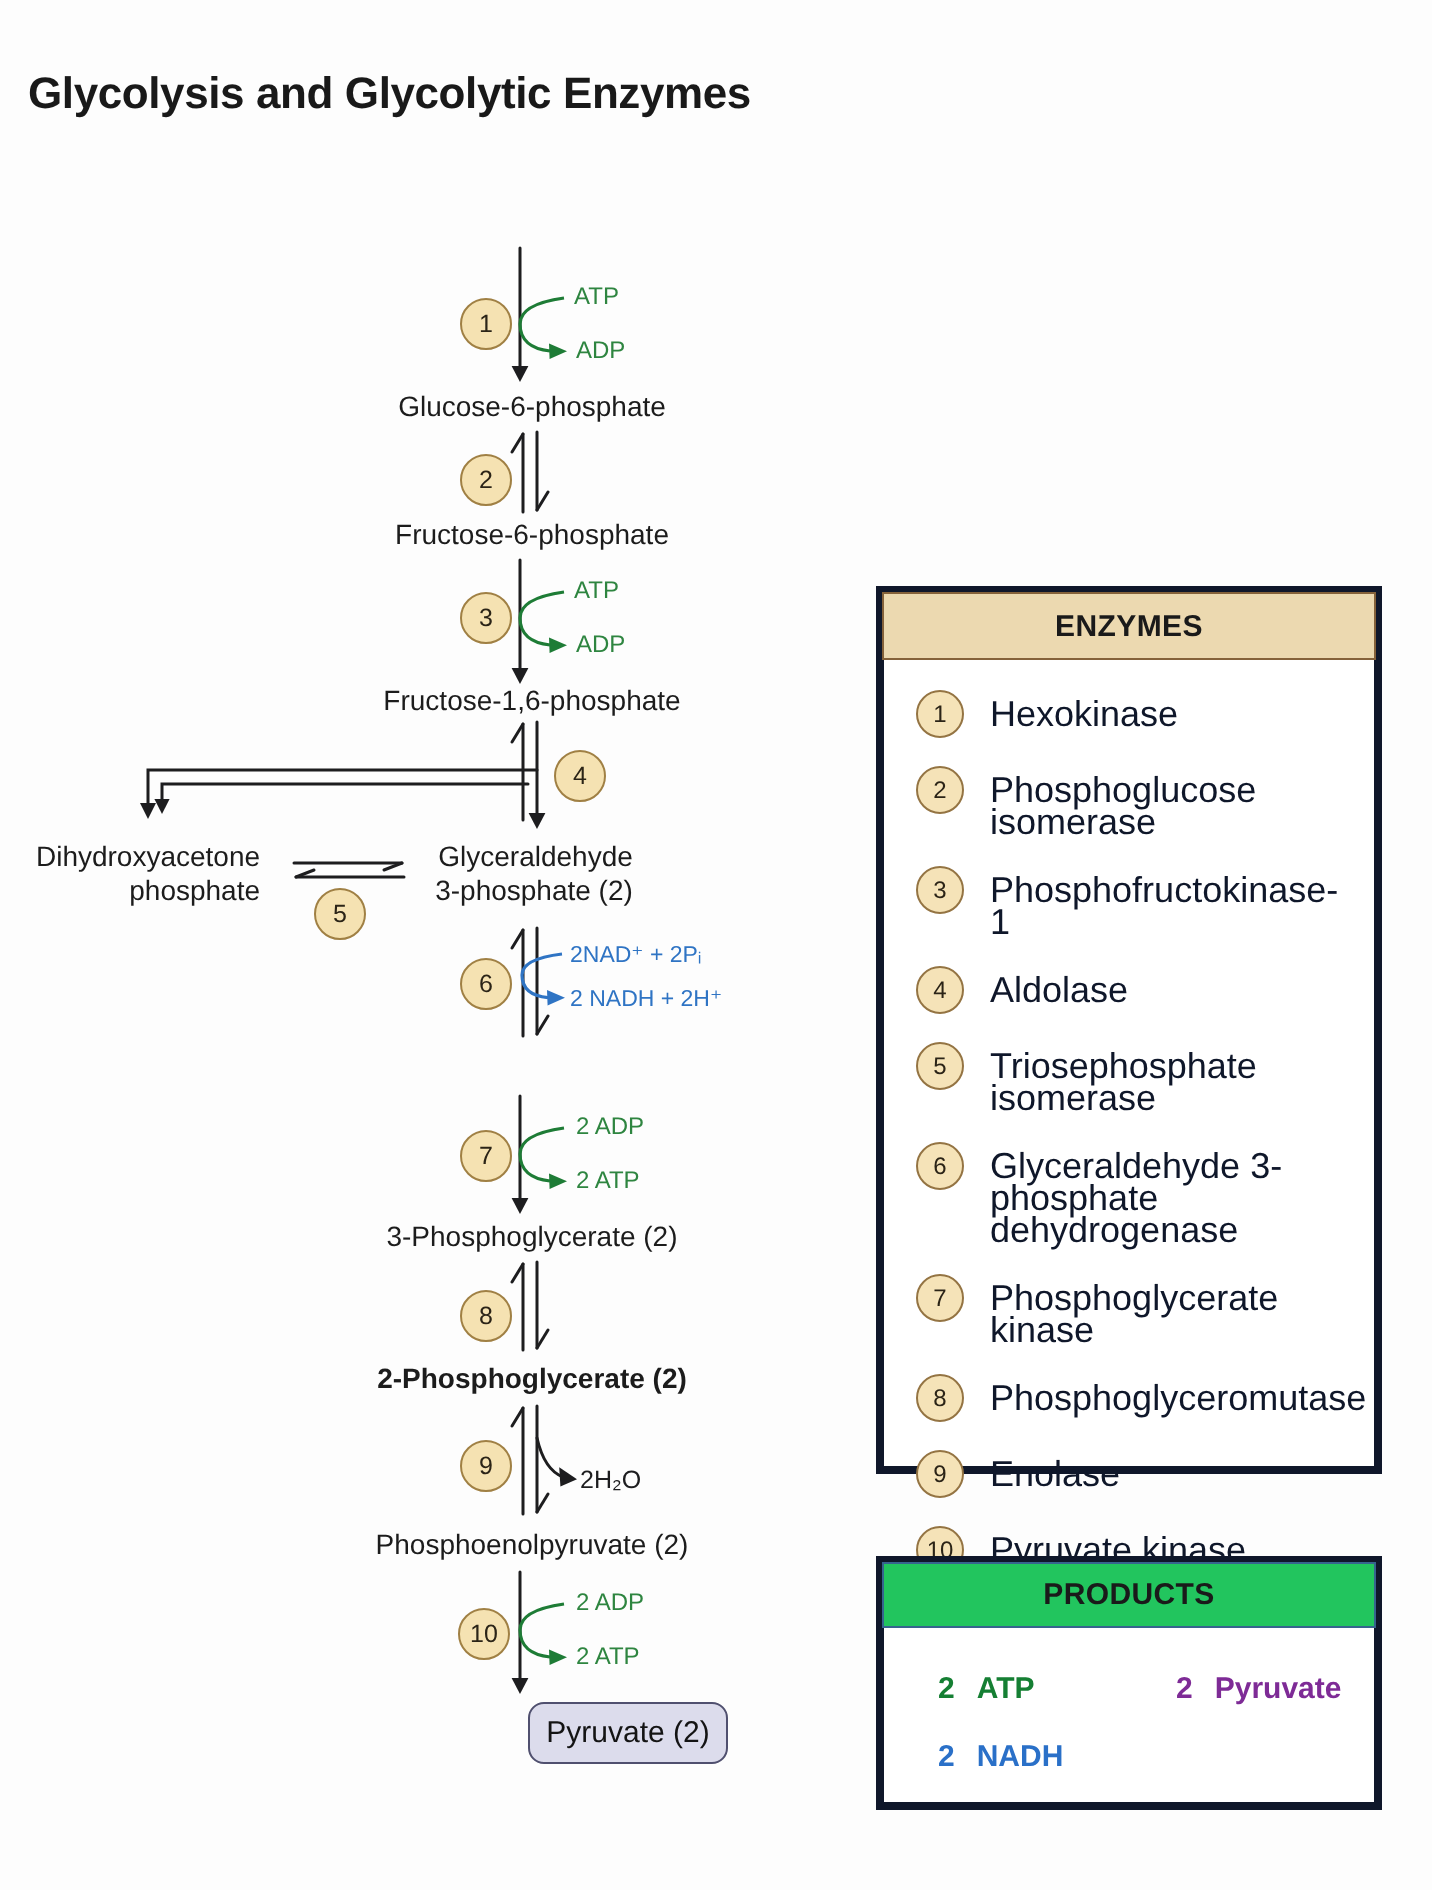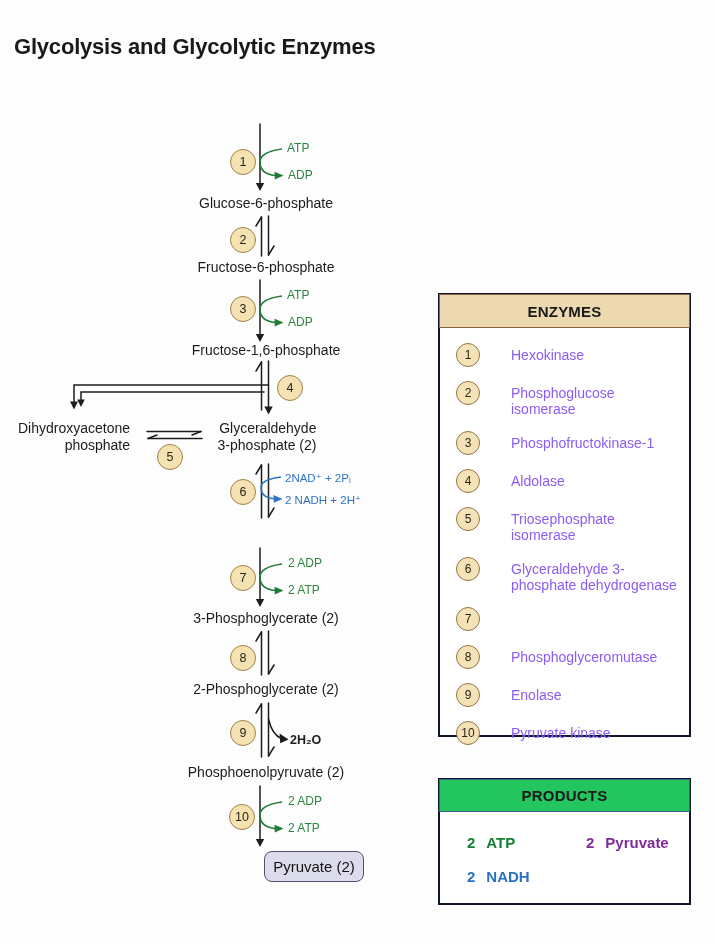--- a/index.html
+++ b/index.html
@@ -35,38 +35,38 @@
     background:#f5e2b2; border:1.5px solid #a08044; box-sizing:border-box;
     display:flex; align-items:center; justify-content:center;
     font-size:12.5px; color:#2b2417;
   }
   .cofactor { position:absolute; font-size:12px; line-height:14px; }
   .cofactor.green { color:#2e8540; }
   .cofactor.blue  { color:#2f74c4; font-size:11.5px; }
   .cofactor.black { color:#1d1d1f; font-size:12.5px; }
 
   .panel { position:absolute; left:438px; width:253px; background:#ffffff;
-           border:2px solid #0f172a; box-sizing:border-box; }
+           border:4px solid #0f172a; box-sizing:border-box; }
   .panel-header {
     margin:-1px -1px 0 -1px; height:34px; display:flex; align-items:center; justify-content:center;
     font-size:15px; font-weight:700; color:#1a1a1a; letter-spacing:0.2px;
     box-sizing:border-box;
   }
   #enzymes-panel { top:293px; height:444px; }
   #enzymes-panel .panel-header { background:#ecd9b0; border:1px solid #85623a; }
   #enzyme-list { padding:15px 10px 0 16px; }
   .enzyme-row { display:flex; align-items:flex-start; margin-bottom:14px; }
   .enzyme-num {
     flex:0 0 24px; width:24px; height:24px; border-radius:50%;
     background:#f5e3b8; border:1.5px solid #9474433; box-sizing:border-box;
     border:1.5px solid #947443;
     display:flex; align-items:center; justify-content:center;
     font-size:12px; color:#2b2417;
   }
-  .enzyme-name { padding-top:4px; margin-left:31px; font-size:14px; line-height:16px; color:#8b5cf6; }
+  .enzyme-name { padding-top:4px; margin-left:13px; font-size:18px; line-height:16px; color:#0f172a; }
 
   #products-panel { top:778px; height:127px; }
   #products-panel .panel-header { background:#22c55e; border:1px solid #36648e; height:33px; }
   #product-grid {
     display:grid; grid-template-columns:119px auto; row-gap:17px;
     padding:22px 0 0 27px;
   }
   .product-item { font-size:15px; font-weight:700; white-space:nowrap; }
   .product-item .qty { display:inline-block; margin-right:11px; }
 </style>
@@ -164,21 +164,21 @@
 
 
   <div class="met-label" style="left:266px; top:195px;">Glucose-6-phosphate</div>
   <div class="met-label" style="left:266px; top:259px;">Fructose-6-phosphate</div>
   <div class="met-label" style="left:266px; top:342px;">Fructose-1,6-phosphate</div>
   <div class="met-label" style="left:74px;  top:420px;">Dihydroxyacetone
 phosphate</div>
   <div class="met-label" style="left:267px; top:420px;">Glyceraldehyde
 3-phosphate (2)</div>
   <div class="met-label" style="left:266px; top:610px;">3-Phosphoglycerate (2)</div>
-  <div class="met-label" style="left:266px; top:681px;">2-Phosphoglycerate (2)</div>
+  <div class="met-label" style="left:266px; top:681px;font-weight:bold;">2-Phosphoglycerate (2)</div>
   <div class="met-label" style="left:266px; top:764px;">Phosphoenolpyruvate (2)</div>
 
   <div class="node-box pyruvate-box">
     <span>Pyruvate (2)</span>
   </div>
 
   <div class="step-circle" style="left:230px; top:149px;">1</div>
   <div class="step-circle" style="left:230px; top:227px;">2</div>
   <div class="step-circle" style="left:230px; top:296px;">3</div>
   <div class="step-circle" style="left:277px; top:375px;">4</div>
@@ -190,21 +190,21 @@
   <div class="step-circle" style="left:229px; top:804px;">10</div>
 
   <div class="cofactor green" style="left:287px; top:141px;">ATP</div>
   <div class="cofactor green" style="left:288px; top:168px;">ADP</div>
   <div class="cofactor green" style="left:287px; top:288px;">ATP</div>
   <div class="cofactor green" style="left:288px; top:315px;">ADP</div>
   <div class="cofactor blue" style="left:285px; top:471px;">2NAD⁺ + 2Pᵢ</div>
   <div class="cofactor blue" style="left:285px; top:493px;">2 NADH + 2H⁺</div>
   <div class="cofactor green" style="left:288px; top:556px;">2 ADP</div>
   <div class="cofactor green" style="left:288px; top:583px;">2 ATP</div>
-  <div class="cofactor black" style="left:290px; top:733px;font-weight:bold;">2H₂O</div>
+  <div class="cofactor black" style="left:290px; top:733px;">2H₂O</div>
   <div class="cofactor green" style="left:288px; top:794px;">2 ADP</div>
   <div class="cofactor green" style="left:288px; top:821px;">2 ATP</div>
 
   <div class="panel" id="enzymes-panel">
     <div class="panel-header">ENZYMES</div>
     <div id="enzyme-list">
   <div class="enzyme-row">
     <div class="enzyme-num">1</div>
     <div class="enzyme-name">Hexokinase</div>
   </div>
@@ -229,20 +229,21 @@
     <div class="enzyme-name">Triosephosphate isomerase</div>
   </div>
 
   <div class="enzyme-row">
     <div class="enzyme-num">6</div>
     <div class="enzyme-name">Glyceraldehyde 3-phosphate dehydrogenase</div>
   </div>
 
   <div class="enzyme-row">
     <div class="enzyme-num">7</div>
+    <div class="enzyme-name">Phosphoglycerate kinase</div>
   </div>
 
   <div class="enzyme-row">
     <div class="enzyme-num">8</div>
     <div class="enzyme-name">Phosphoglyceromutase</div>
   </div>
 
   <div class="enzyme-row">
     <div class="enzyme-num">9</div>
     <div class="enzyme-name">Enolase</div>

